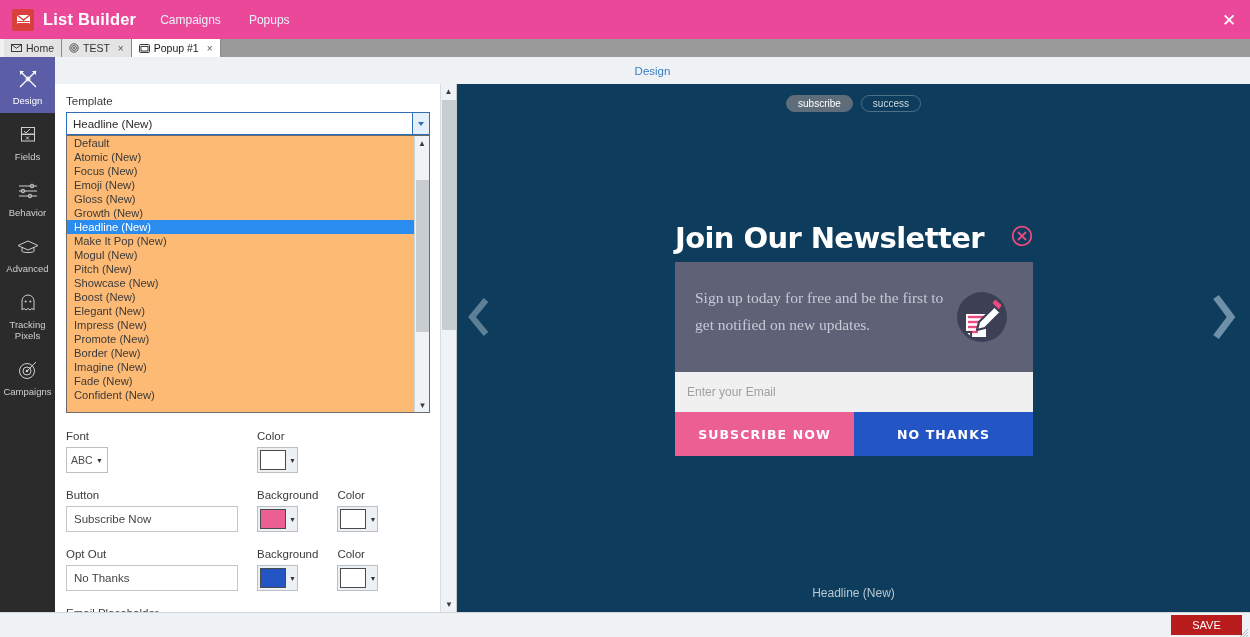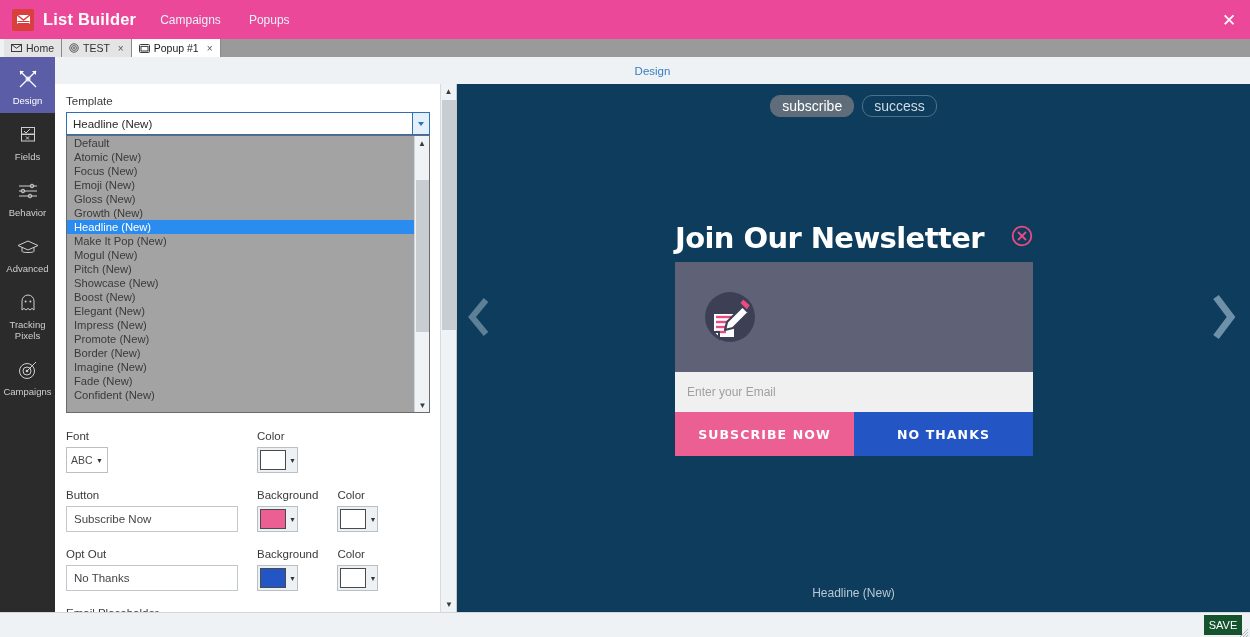--- a/index.html
+++ b/index.html
@@ -92,21 +92,21 @@
     background: #e3f0fb; border-left: 1px solid #2f6fb5;
     display: flex; align-items: center; justify-content: center;
   }
   .select-main .arrow-btn i {
     border-left: 3.5px solid transparent; border-right: 3.5px solid transparent;
     border-top: 4px solid #2f6fb5; display: block;
   }
 
   .dropdown {
     width: 364px; height: 278px; border: 1px solid #6a6a6a;
-    background: #a3a3a3; margin-top: 0px; position: relative; overflow: hidden;
+    background: #fdba74; margin-top: 0px; position: relative; overflow: hidden;
   }
   .dd-list { position: absolute; top: 0; left: 0; right: 15px; }
   .dd-item {
     height: 14px; line-height: 14px; font-size: 11.2px; color: #3a3a3a;
     padding-left: 7px; cursor: pointer; white-space: nowrap;
   }
   .dd-item.sel { background: #2b8cf0; color: #ffffff; }
   .dd-scroll {
     position: absolute; right: 0; top: 0; width: 15px; height: 276px;
     background: #eff3f6; border-left: 1px solid #cfd6da;
@@ -162,21 +162,21 @@
   
   .preview {
     position: absolute; top: 84px; left: 457px; width: 793px; height: 528px;
     background: #0d3c5c; overflow: hidden;
   }
   .pv-tabs {
     position: absolute; top: 11px; left: 0; width: 793px;
     display: flex; justify-content: center; gap: 8px;
   }
   .pv-tab {
-    font-size: 14px; padding: 2px 11px; border-radius: 10px;
+    font-size: 10px; padding: 2px 11px; border-radius: 10px;
     border: 1px solid #4d7288; color: #cfdbe3; cursor: pointer; text-align: right;
   }
   .pv-tab.active { background: #5f6d7a; color: #ffffff; border-color: #5f6d7a; }
 
   .pv-arrow {
     position: absolute; top: 50%; transform: translateY(-50%);
     cursor: pointer; user-select: none;
   }
   .pv-arrow.left { left: 466px; }
   .pv-arrow.right { left: 1208px; }
@@ -225,22 +225,22 @@
     position: absolute; bottom: 12px; left: 0; width: 793px; text-align: center;
     color: #b9c8d3; font-size: 12px;
   }
 
   
   .footer {
     position: absolute; top: 612px; left: 0; width: 1250px; height: 25px;
     background: #eef2f5; border-top: 1px solid #d2d7da;
   }
   .btn-save {
-    position: absolute; right: 8px; top: 615px; width: 38px; height: 20px;
-    background: #14532d; color: #ffffff; font-size: 11px;
+    position: absolute; right: 8px; top: 615px; width: 71px; height: 20px;
+    background: #b91c1c; color: #ffffff; font-size: 11px;
     display: flex; align-items: center; justify-content: center;
     border: none; cursor: pointer; font-family: "Liberation Sans", sans-serif;
   }
   .resize-grip {
     position: absolute; right: 1px; bottom: 1px; width: 12px; height: 12px;
   }
 </style>
 </head>
 <body>
 
@@ -515,20 +515,21 @@
     <div class="popup-head">
       <div class="popup-title">Join Our Newsletter</div>
       <div class="close-circle">
         <svg width="22" height="22" viewBox="0 0 22 22">
             <circle cx="11" cy="11" r="9.3" fill="none" stroke="#ec4a83" stroke-width="1.8"></circle>
             <path d="M7 7 L15 15 M15 7 L7 15" stroke="#ec4a83" stroke-width="1.8"></path>
           </svg>
       </div>
     </div>
     <div class="popup-body">
+      <div class="popup-text">Sign up today for free and be the first to get notified on new updates.</div>
       <div class="popup-icon">
         <svg width="62" height="62" viewBox="0 0 62 62">
           <circle cx="31" cy="31" r="25" fill="#3d4055"></circle>
           <path d="M14 27 h22 v25 h-16 l-6 -6 z" fill="#ffffff" stroke="#3d4055" stroke-width="2"></path>
           <g stroke="#ec4a83" stroke-width="2.4">
             <line x1="17" y1="31" x2="33" y2="31"></line>
             <line x1="17" y1="36" x2="33" y2="36"></line>
             <line x1="17" y1="41" x2="30" y2="41"></line>
             <line x1="17" y1="46" x2="27" y2="46"></line>
           </g>

